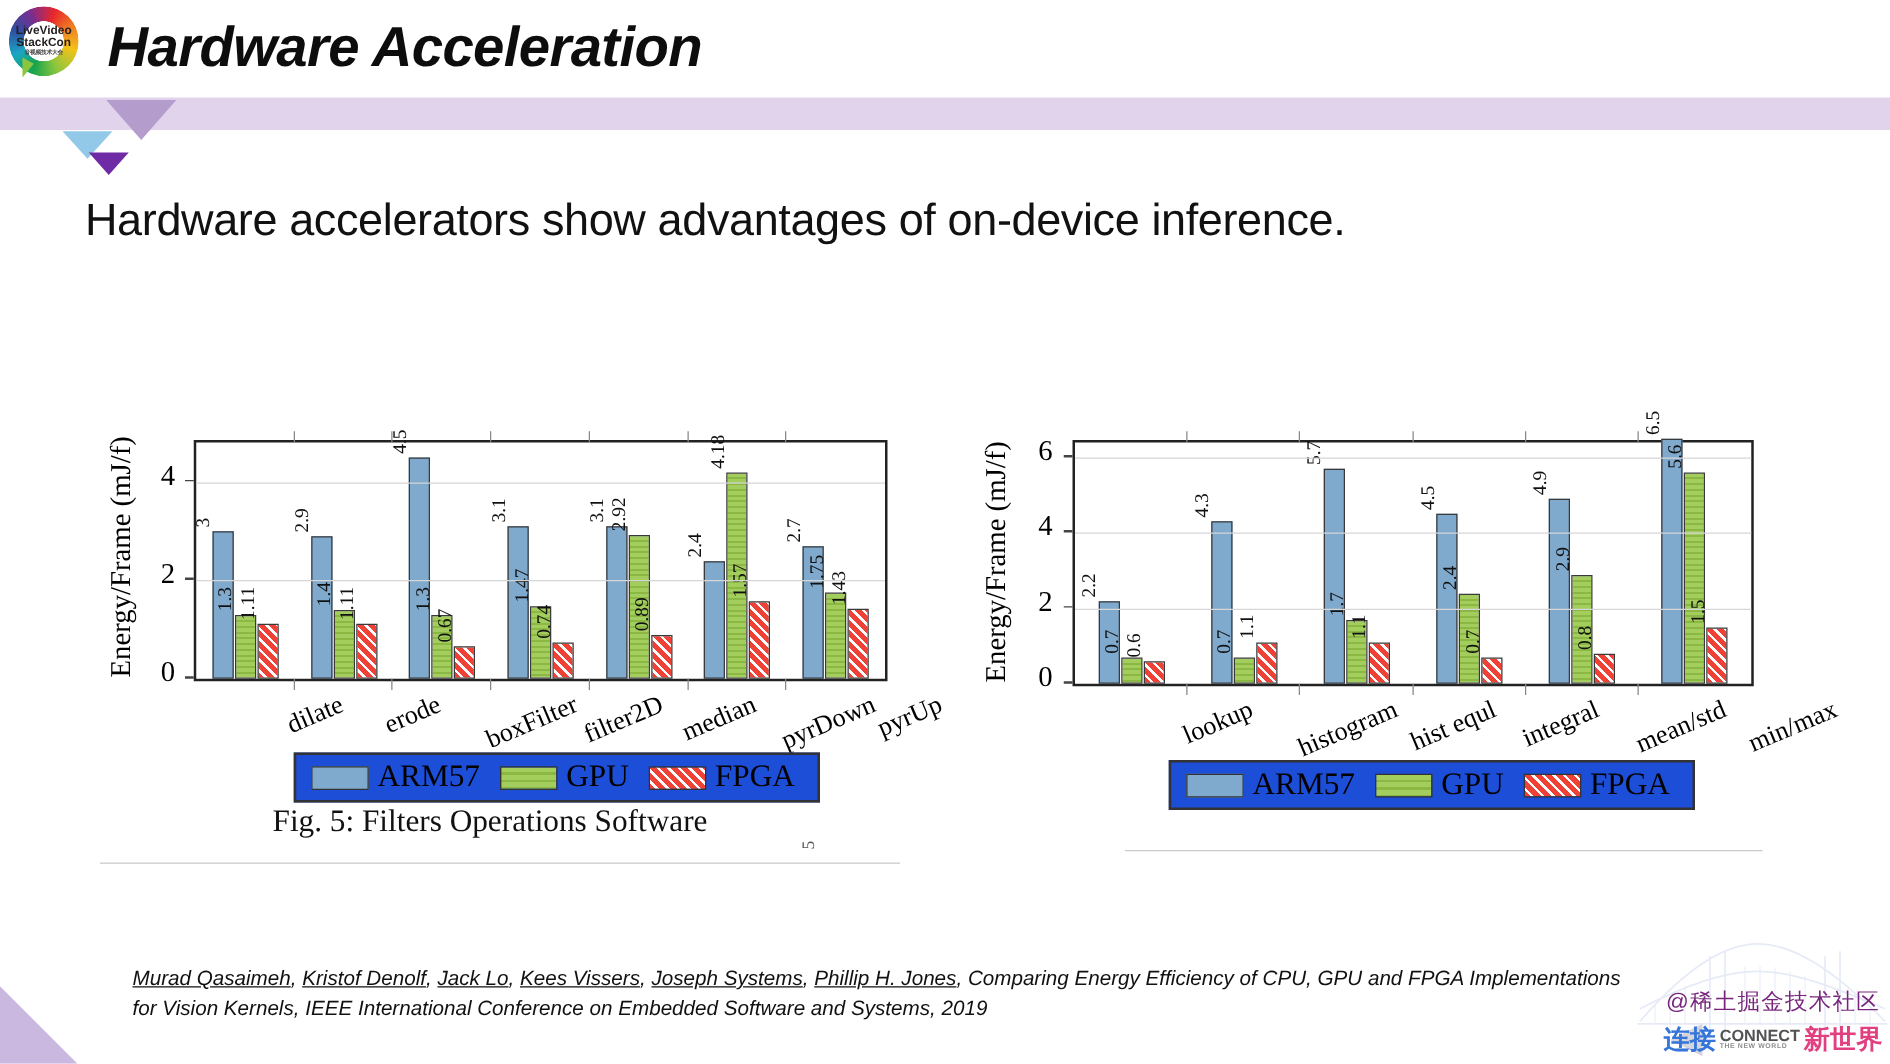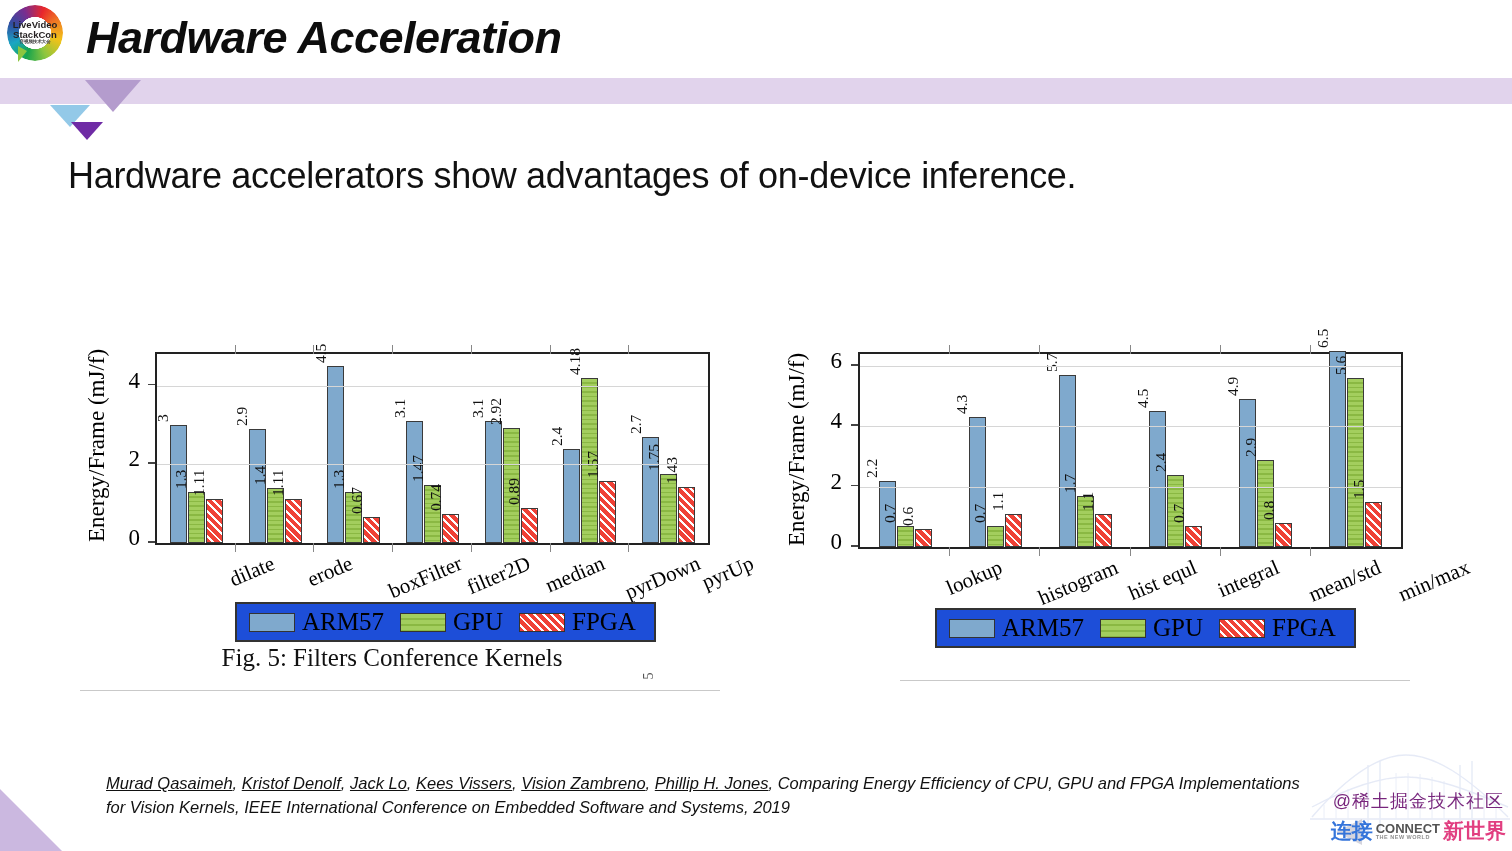--- a/index.html
+++ b/index.html
@@ -363,21 +363,21 @@
         </div>
         <div class="item">
           <div class="sw gpu" style="background: repeating-linear-gradient(rgb(163, 206, 94) 0px, rgb(163, 206, 94) 4px, rgb(138, 184, 67) 4px, rgb(138, 184, 67) 6px);"></div>
           <div class="lt">GPU</div>
         </div>
         <div class="item">
           <div class="sw fpga" style="background: repeating-linear-gradient(45deg, rgb(239, 65, 54) 0px, rgb(239, 65, 54) 3.2px, rgb(255, 255, 255) 3.2px, rgb(255, 255, 255) 5.2px, rgb(239, 65, 54) 5.2px, rgb(239, 65, 54) 6px);"></div>
           <div class="lt">FPGA</div>
         </div>
       </div>
-    <div class="caption">Fig. 5: Filters Conference Kernels</div>
+    <div class="caption">Fig. 5: Filters Operations Software</div>
   </div>
   <div class="fig-rule rule5"></div>
   <div class="pagenum">5</div>
 
   <div class="fig fig6">
     <div class="ylabel">Energy/Frame (mJ/f)</div>
     <div class="plot" id="plot6">
       <div class="groups" id="groups6">
           <div class="group">
             <div class="bar arm" style="height: 66.3438px;">
@@ -524,21 +524,21 @@
           <div class="lt">GPU</div>
         </div>
         <div class="item">
           <div class="sw fpga" style="background: repeating-linear-gradient(45deg, rgb(239, 65, 54) 0px, rgb(239, 65, 54) 3.2px, rgb(255, 255, 255) 3.2px, rgb(255, 255, 255) 5.2px, rgb(239, 65, 54) 5.2px, rgb(239, 65, 54) 6px);"></div>
           <div class="lt">FPGA</div>
         </div>
       </div>
   </div>
   <div class="fig-rule rule6"></div>
 
-  <div class="citation" id="citation"><u>Murad Qasaimeh</u>, <u>Kristof Denolf</u>, <u>Jack Lo</u>, <u>Kees Vissers</u>, <u>Vision Zambreno</u>, <u>Phillip H. Jones</u><span>, Comparing Energy Efficiency of CPU, GPU and FPGA Implementations for Vision Kernels, IEEE International Conference on Embedded Software and Systems, 2019</span></div>
+  <div class="citation" id="citation"><u>Murad Qasaimeh</u>, <u>Kristof Denolf</u>, <u>Jack Lo</u>, <u>Kees Vissers</u>, <u>Joseph Systems</u>, <u>Phillip H. Jones</u><span>, Comparing Energy Efficiency of CPU, GPU and FPGA Implementations for Vision Kernels, IEEE International Conference on Embedded Software and Systems, 2019</span></div>
 
   <div class="wm">
     <svg width="200" height="86" viewBox="0 0 200 86">
       <g stroke="#cfd8ef" fill="none" stroke-width="1.4">
         <path d="M2 70 C 40 26, 70 8, 96 8 C 124 8, 156 28, 198 70"></path>
         <path d="M2 60 C 40 40, 70 30, 96 30 C 124 30, 156 42, 198 60"></path>
         <line x1="58" y1="18" x2="58" y2="84"></line>
           <line x1="70" y1="14" x2="70" y2="84"></line>
         <line x1="150" y1="18" x2="150" y2="84"></line>
           <line x1="162" y1="14" x2="162" y2="84"></line>

